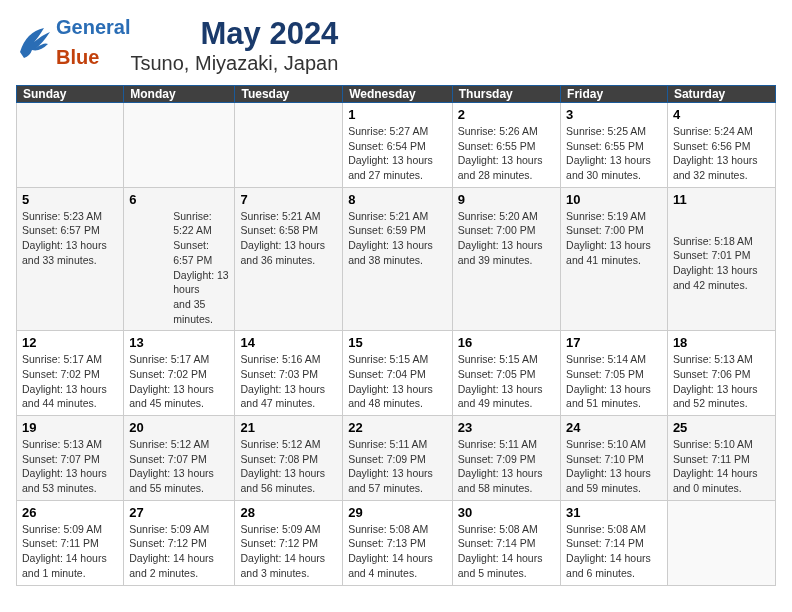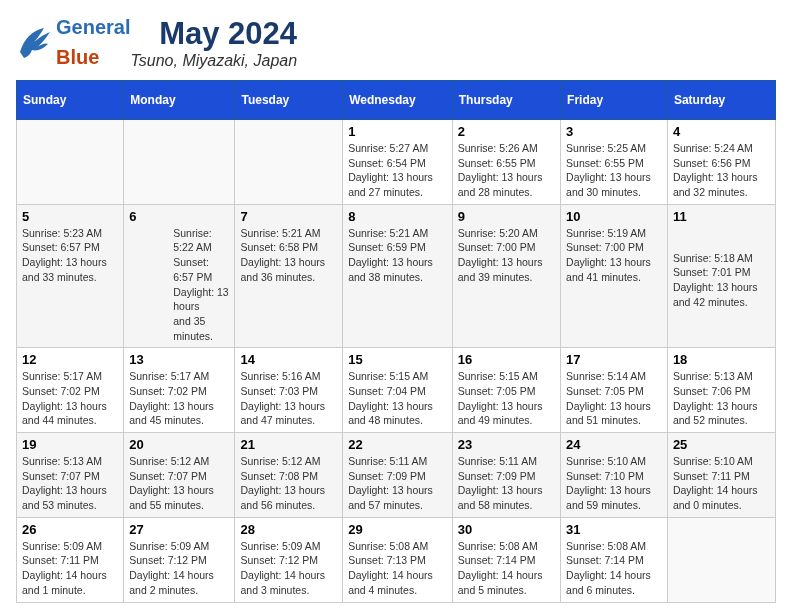--- a/index.html
+++ b/index.html
@@ -22,34 +22,33 @@
     }
     .title-block {
       text-align: right;
     }
     .title-month {
       font-size: 31px;
       font-weight: bold;
       color: #1a3a6b;
     }
     .title-location {
-      font-size: 16px;
+      font-size: 20px;
       color: #333;
-      font-style: italic;
     }
     table {
       width: 100%;
       border-collapse: collapse;
       font-size: 11px;
     }
     thead tr th {
-      background: #1d4ed8;
+      background: #404040;
       color: #fff;
       text-align: left;
-      padding: 12px 6px;
+      padding: 1px 6px;
       font-size: 12px;
       font-weight: bold;
       border: 1px solid #1a5a9a;
     }
     tbody tr td {
       border: 1px solid #ccc;
       vertical-align: top;
       padding: 4px 5px;
       width: 113px;
       min-height: 80px;

